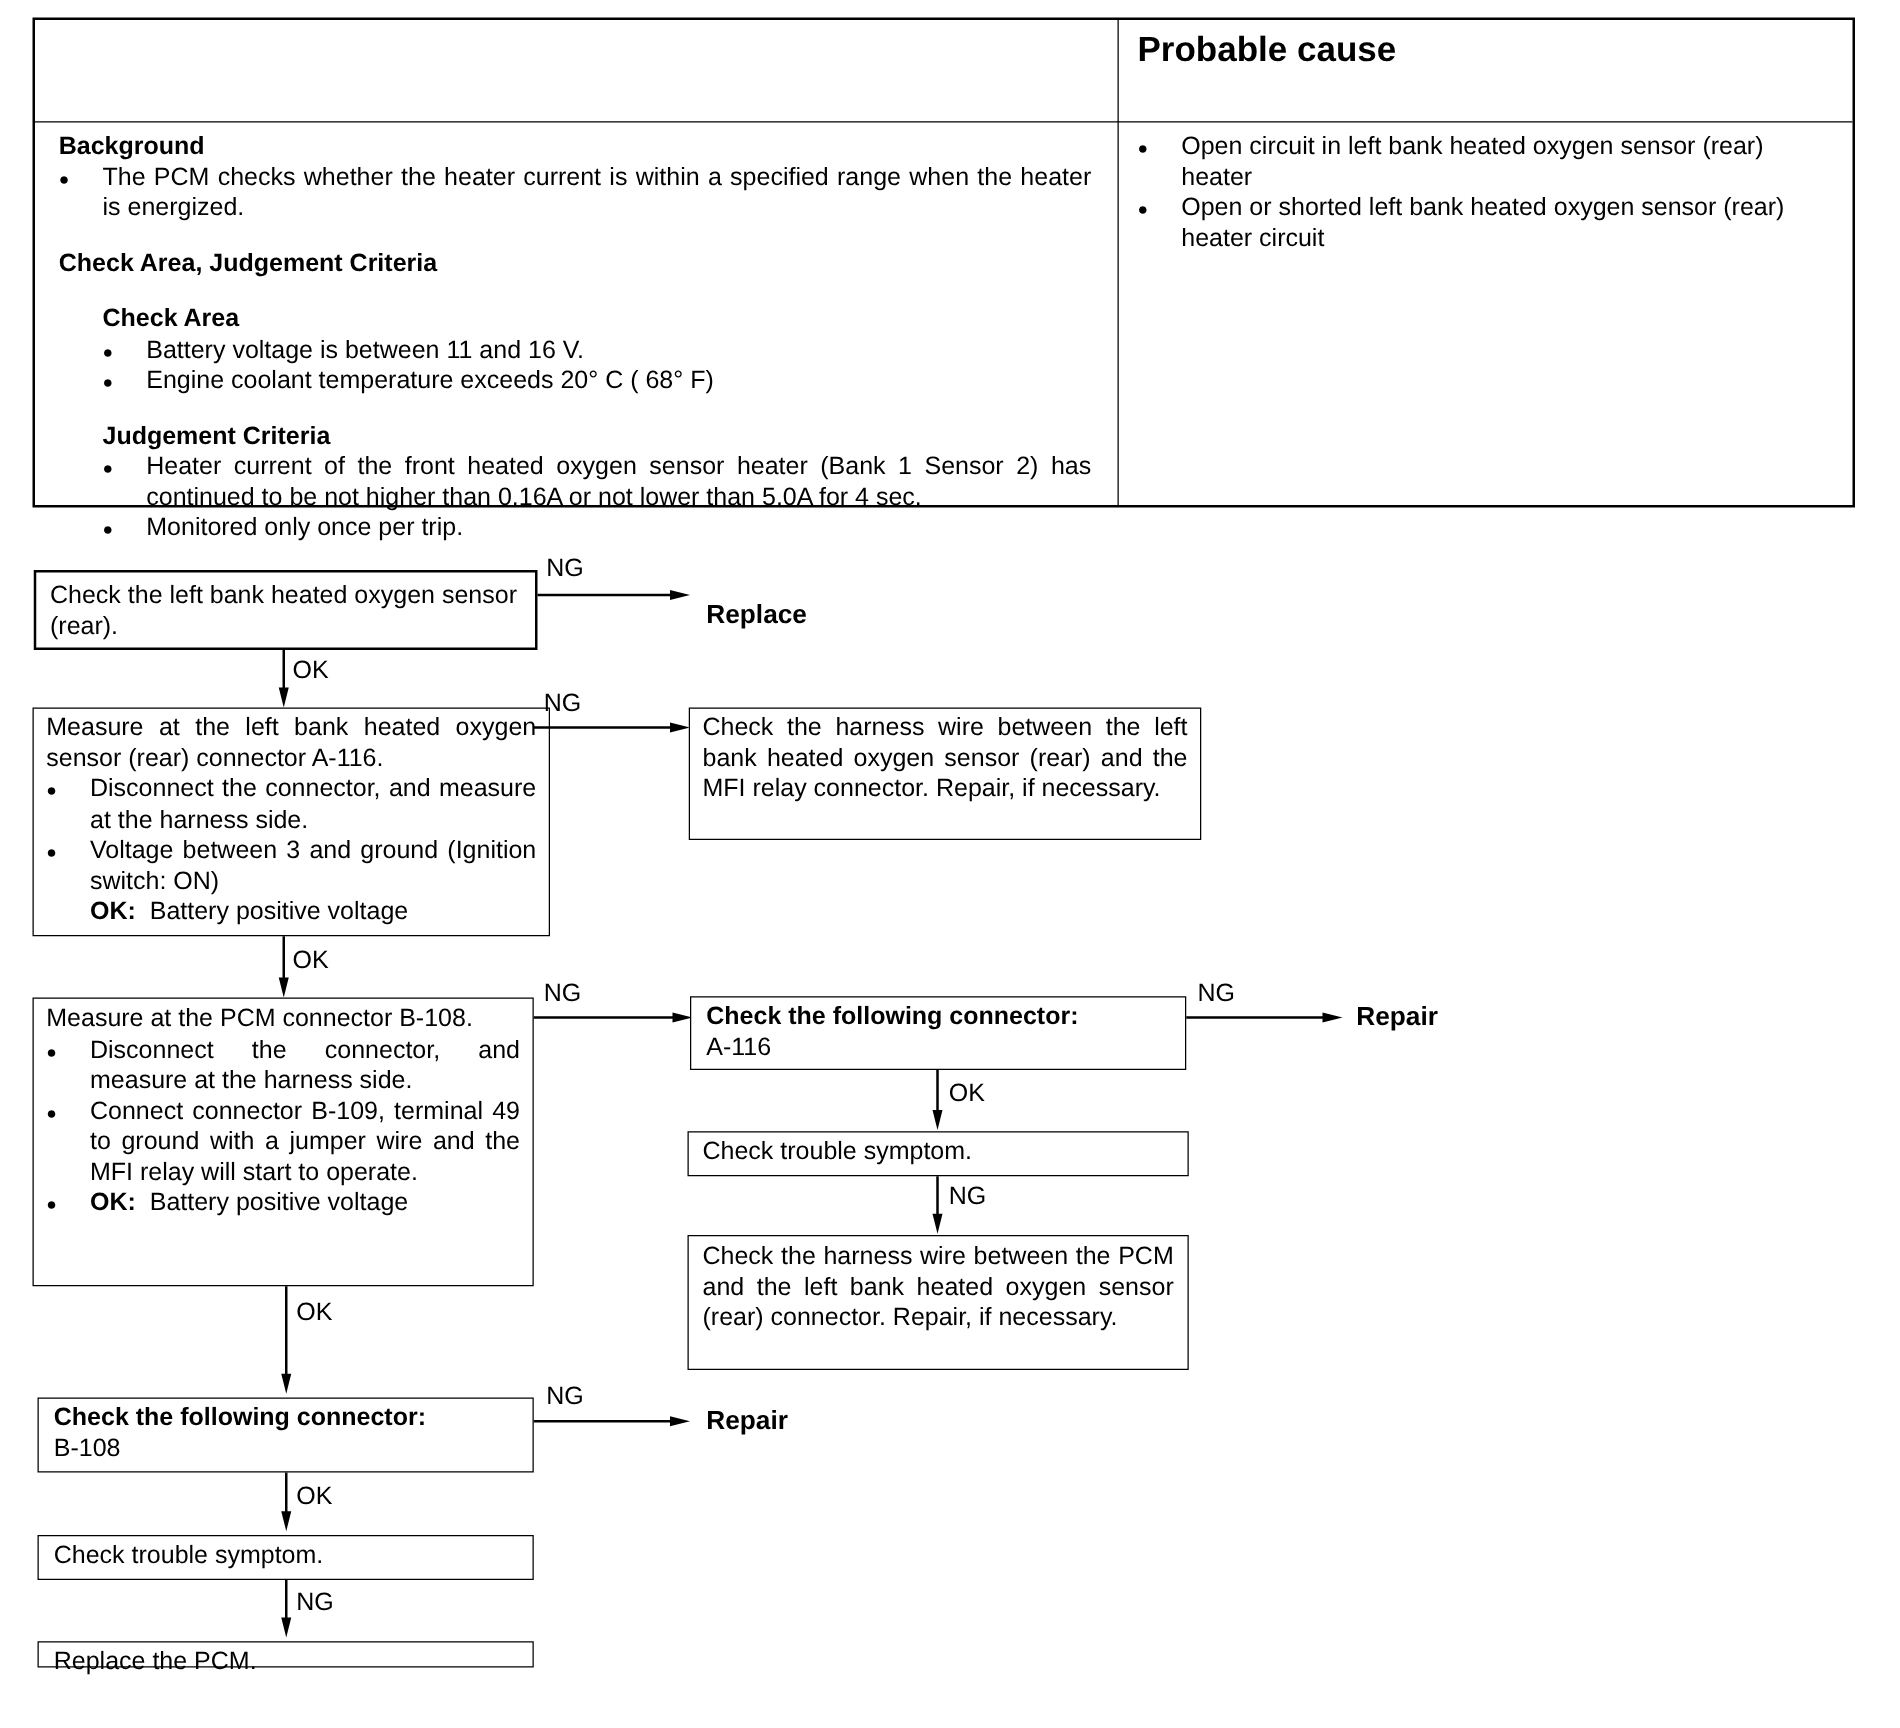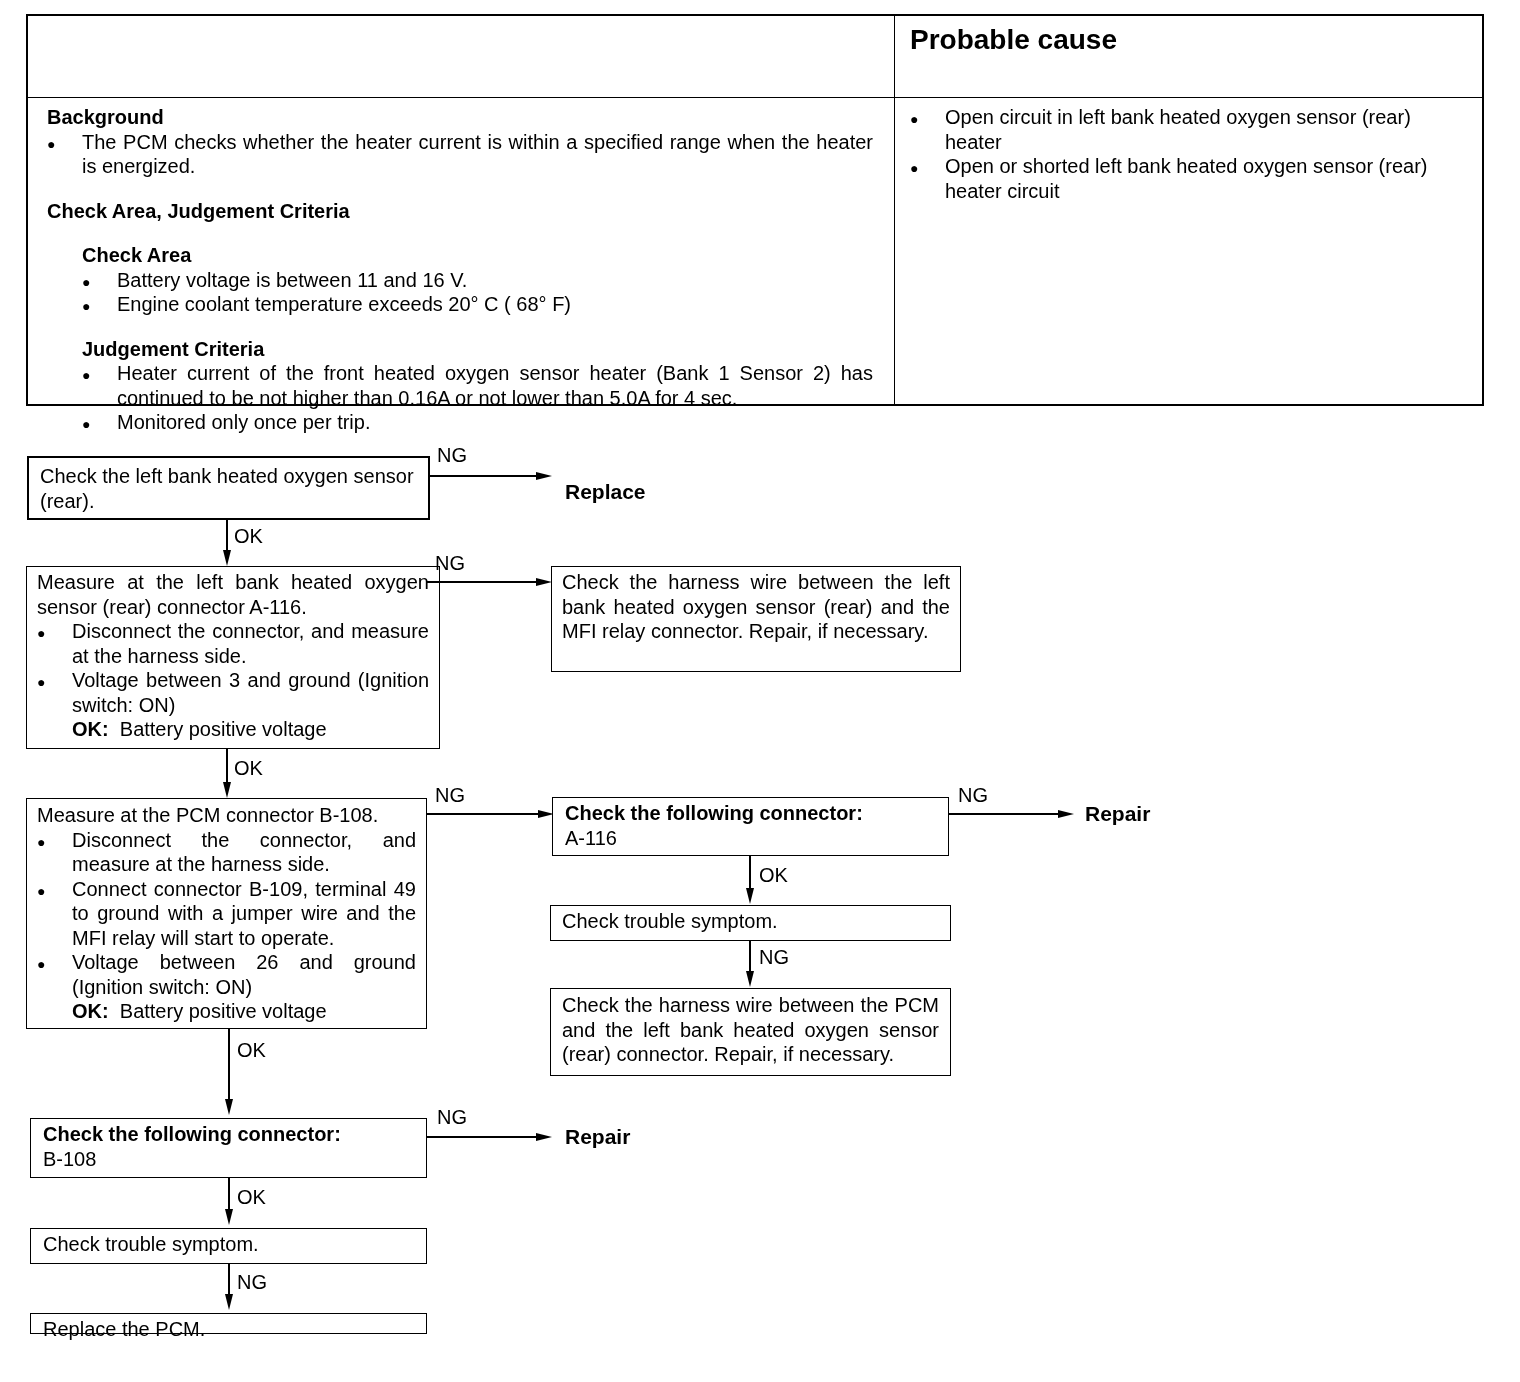--- a/index.html
+++ b/index.html
@@ -116,21 +116,21 @@
 </div>
 
 <div class="vl" style="left:226px; top:749px; height:35px;"></div>
 <div class="arr-d" style="left:223px; top:782px;"></div>
 <div class="lbl" style="left:234px; top:757px;">OK</div>
 
 <div class="box" style="left:26px; top:798px; width:401px; height:231px; padding:4px 10px;">
   <div class="jt">Measure at the PCM connector B-108.</div>
   <div class="bl"><span class="dot"></span><span>Disconnect the connector, and measure at the harness side.</span></div>
   <div class="bl"><span class="dot"></span><span>Connect connector B-109, terminal 49 to ground with a jumper wire and the MFI relay will start to operate.</span></div>
-  <div class="bl"><span class="dot"></span><span>Voltage between 26 and ground (Ignition switch: ON)</span></div>
+  <div class="bl"><span class="dot"></span></div>
   <div style="padding-left:35px;"><span class="bold">OK:</span>&nbsp; <span>Battery positive voltage</span></div>
 </div>
 <div class="hl" style="left:427px; top:813px; width:112px;"></div>
 <div class="arr-r" style="left:538px; top:810px;"></div>
 <div class="lbl" style="left:435px; top:784px;">NG</div>
 
 <div class="box" style="left:552px; top:797px; width:397px; height:59px; padding:3px 12px;">
   <div class="bold">Check the following connector:</div>
   <div>A-116</div>
 </div>
@@ -144,21 +144,21 @@
 <div class="lbl" style="left:759px; top:864px;">OK</div>
 
 <div class="box" style="left:550px; top:905px; width:401px; height:36px; padding:3px 11px;">
   <div>Check trouble symptom.</div>
 </div>
 
 <div class="vl" style="left:749px; top:941px; height:32px;"></div>
 <div class="arr-d" style="left:746px; top:971px;"></div>
 <div class="lbl" style="left:759px; top:946px;">NG</div>
 
-<div class="box" style="left:550px; top:988px; width:401px; height:88px; padding:4px 11px;">
+<div class="box" style="left:550px; top:988px; width:401px; height:108px; padding:4px 11px;">
   <div class="jt">Check the harness wire between the PCM and the left bank heated oxygen sensor (rear) connector. Repair, if necessary.</div>
 </div>
 
 <div class="vl" style="left:228px; top:1029px; height:72px;"></div>
 <div class="arr-d" style="left:225px; top:1099px;"></div>
 <div class="lbl" style="left:237px; top:1039px;">OK</div>
 
 <div class="box" style="left:30px; top:1118px; width:397px; height:60px; padding:3px 12px;">
   <div class="bold">Check the following connector:</div>
   <div>B-108</div>

